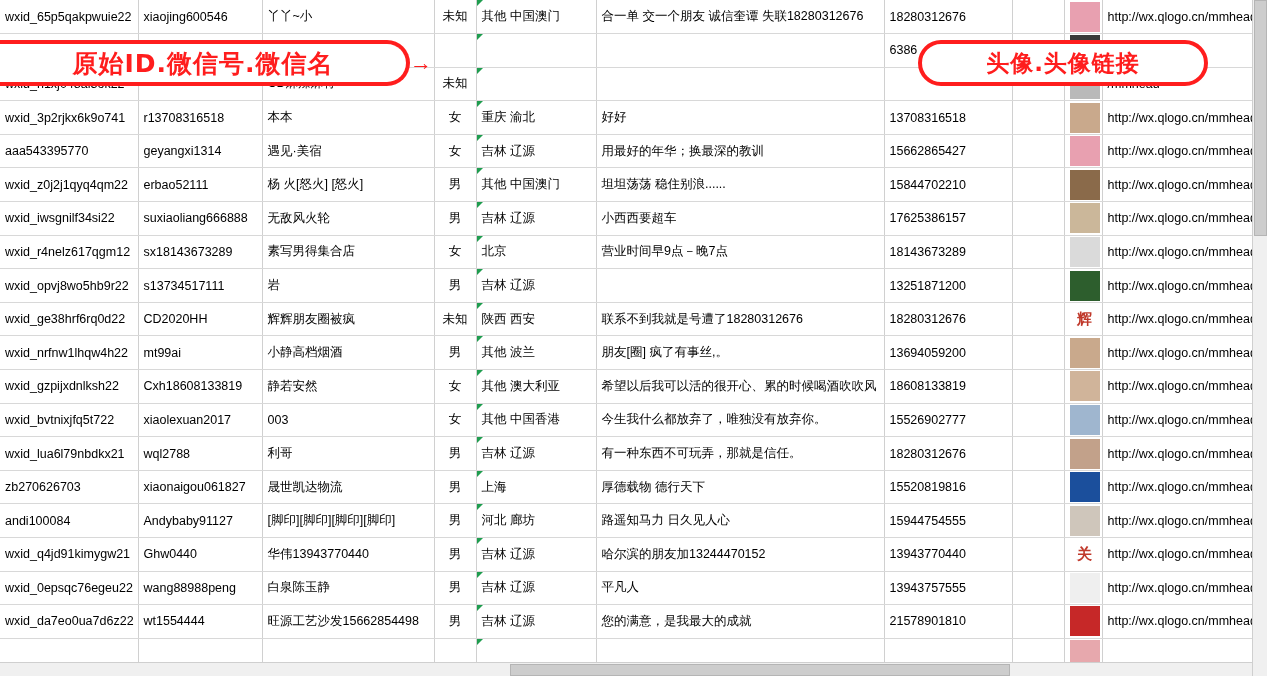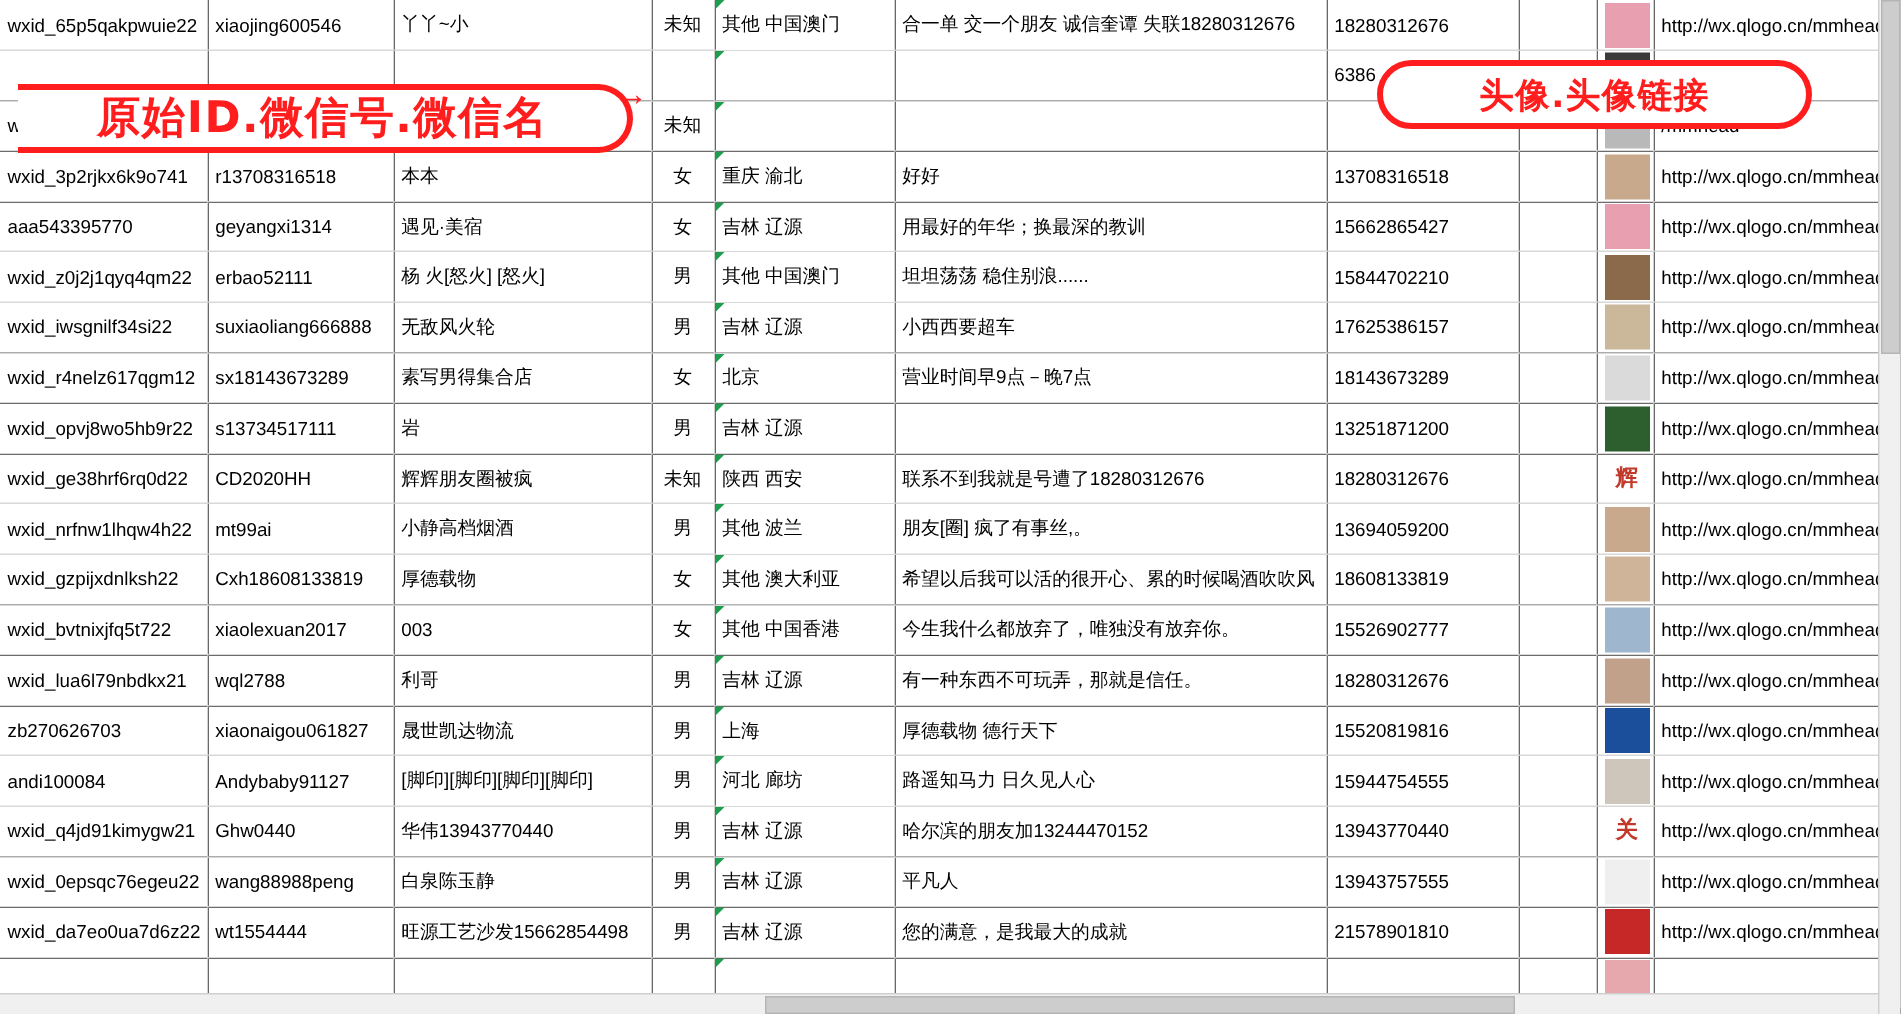--- a/index.html
+++ b/index.html
@@ -118,27 +118,26 @@
     color: #ff1d1d;
     font-weight: bold;
     background: #ffffff;
     border: 4px solid #ff1d1d;
     border-radius: 26px;
     white-space: nowrap;
     letter-spacing: 1px;
     font-family: "DejaVu Sans", sans-serif;
   }
   #banner1 {
-    left: 12px; top: 40px;
+    left: 0px; top: 40px;
     width: 410px; height: 46px;
-    font-size: 29px;
+    font-size: 25px;
     border-top-left-radius: 0;
     border-bottom-left-radius: 0;
     border-left: 0;
-    margin-top: 16px;
   }
   #banner2 {
     left: 440px; top: 40px;
     width: 370px; height: 46px;
     font-size: 27px;
   }
   #banner3 {
     left: 918px; top: 40px;
     width: 290px; height: 46px;
     font-size: 23px;
@@ -300,21 +299,21 @@
           <td class="region flag">其他 波兰</td>
           <td class="sign">朋友[圈] 疯了有事丝,。</td>
           <td class="phone">13694059200</td>
           <td class="blank"></td>
           <td class="avatar"><span class="thumb" style="background: rgb(201, 169, 140);"></span></td>
           <td class="url">http://wx.qlogo.cn/mmhead</td>
         </tr>
         <tr>
           <td class="cell-id">wxid_gzpijxdnlksh22</td>
           <td class="cell-wechat">Cxh18608133819</td>
-          <td class="cell-nick">厚德载物</td>
+          <td class="cell-nick">静若安然</td>
           <td class="gender">女</td>
           <td class="region flag">其他 澳大利亚</td>
           <td class="sign">希望以后我可以活的很开心、累的时候喝酒吹吹风</td>
           <td class="phone">18608133819</td>
           <td class="blank"></td>
           <td class="avatar"><span class="thumb" style="background: rgb(208, 180, 154);"></span></td>
           <td class="url">http://wx.qlogo.cn/mmhead</td>
         </tr>
         <tr>
           <td class="cell-id">wxid_bvtnixjfq5t722</td>

